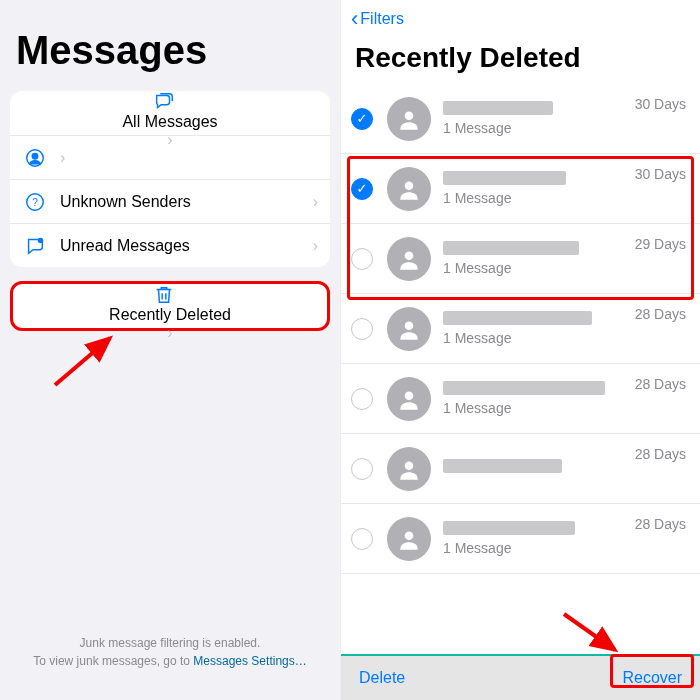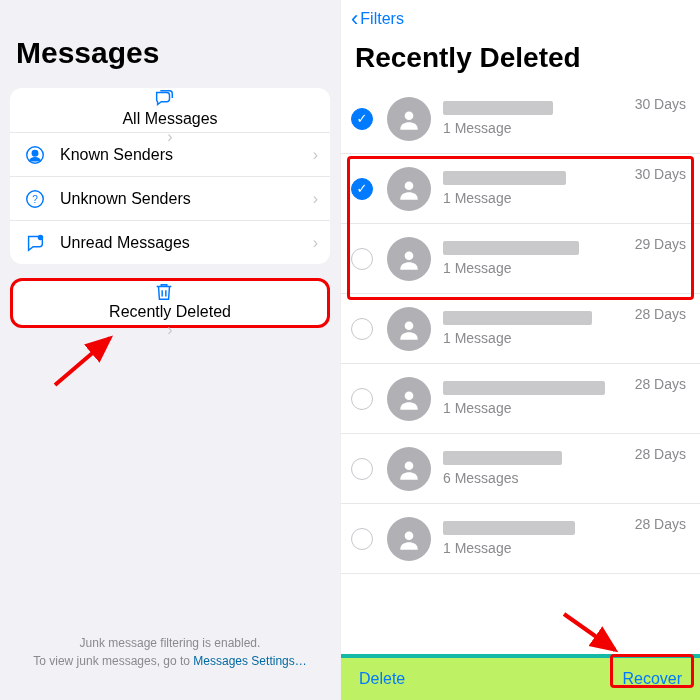--- a/index.html
+++ b/index.html
@@ -15,24 +15,24 @@
   .left {
     width: 340px;
     height: 700px;
     background: #f2f2f6;
     padding: 0 10px;
     position: relative;
     display: flex;
     flex-direction: column;
   }
   .left-title {
-    font-size: 30px;
+    font-size: 40px;
     font-weight: 700;
     color: #000;
-    padding: 36px 6px 18px 6px;
+    padding: 28px 6px 18px 6px;
   }
   .list-card {
     background: #fff;
     border-radius: 12px;
     overflow: hidden;
   }
   .list-row {
     display: flex;
     align-items: center;
     height: 44px;
@@ -171,28 +171,28 @@
   .highlight-box {
     position: absolute;
     border: 3px solid #f20000;
     border-radius: 4px;
     pointer-events: none;
   }
   .hb1 { top: 156px; left: 6px; right: 6px; height: 144px; }
   .hb2 { bottom: 12px; right: 6px; width: 84px; height: 34px; }
   .toolbar {
     height: 46px;
-    border-top: 4px solid #14b8a6;
+    border-top: 2px solid #14b8a6;
     display: flex;
     justify-content: space-between;
     align-items: center;
     padding: 0 18px;
     color: #007aff;
     font-size: 16px;
-    background: #bef264;
+    background: #e5e5e5;
   }
   .arrow2 {
     position: absolute;
     bottom: 40px;
     right: 70px;
     width: 70px;
     height: 50px;
     pointer-events: none;
   }
 </style>
@@ -214,21 +214,20 @@
       <span class="chev">›</span>
     </div>
     <div class="list-row">
       <span class="row-icon">
         <svg viewBox="0 0 24 24" fill="none" stroke="#007aff" stroke-width="1.6">
             <circle cx="12" cy="12" r="9"></circle>
             <circle cx="12" cy="10" r="3" fill="#007aff"></circle>
             <path d="M6 19c1-3 4-4 6-4s5 1 6 4" fill="#007aff"></path>
           </svg>
       </span>
-      <span class="row-label">Known Senders</span>
       <span class="chev">›</span>
     </div>
     <div class="list-row">
       <span class="row-icon">
         <svg viewBox="0 0 24 24" fill="none" stroke="#007aff" stroke-width="1.6">
             <circle cx="12" cy="12" r="9"></circle>
             <text x="12" y="16" text-anchor="middle" font-size="11" fill="#007aff" stroke="none">?</text>
           </svg>
       </span>
       <span class="row-label">Unknown Senders</span>
@@ -356,21 +355,20 @@
       <div class="msg-row">
         <div class="check"></div>
         <div class="avatar">
           <svg viewBox="0 0 24 24">
             <circle cx="12" cy="9" r="4"></circle>
             <path d="M4 21c0-4 4-6 8-6s8 2 8 6v1H4z"></path>
           </svg>
         </div>
         <div class="msg-mid">
           <div class="name-bar" style="width: 65%;"></div>
-          <div class="msg-count">6 Messages</div>
         </div>
         <div class="days">28 Days</div>
       </div>
       <div class="msg-row">
         <div class="check"></div>
         <div class="avatar">
           <svg viewBox="0 0 24 24">
             <circle cx="12" cy="9" r="4"></circle>
             <path d="M4 21c0-4 4-6 8-6s8 2 8 6v1H4z"></path>
           </svg>

